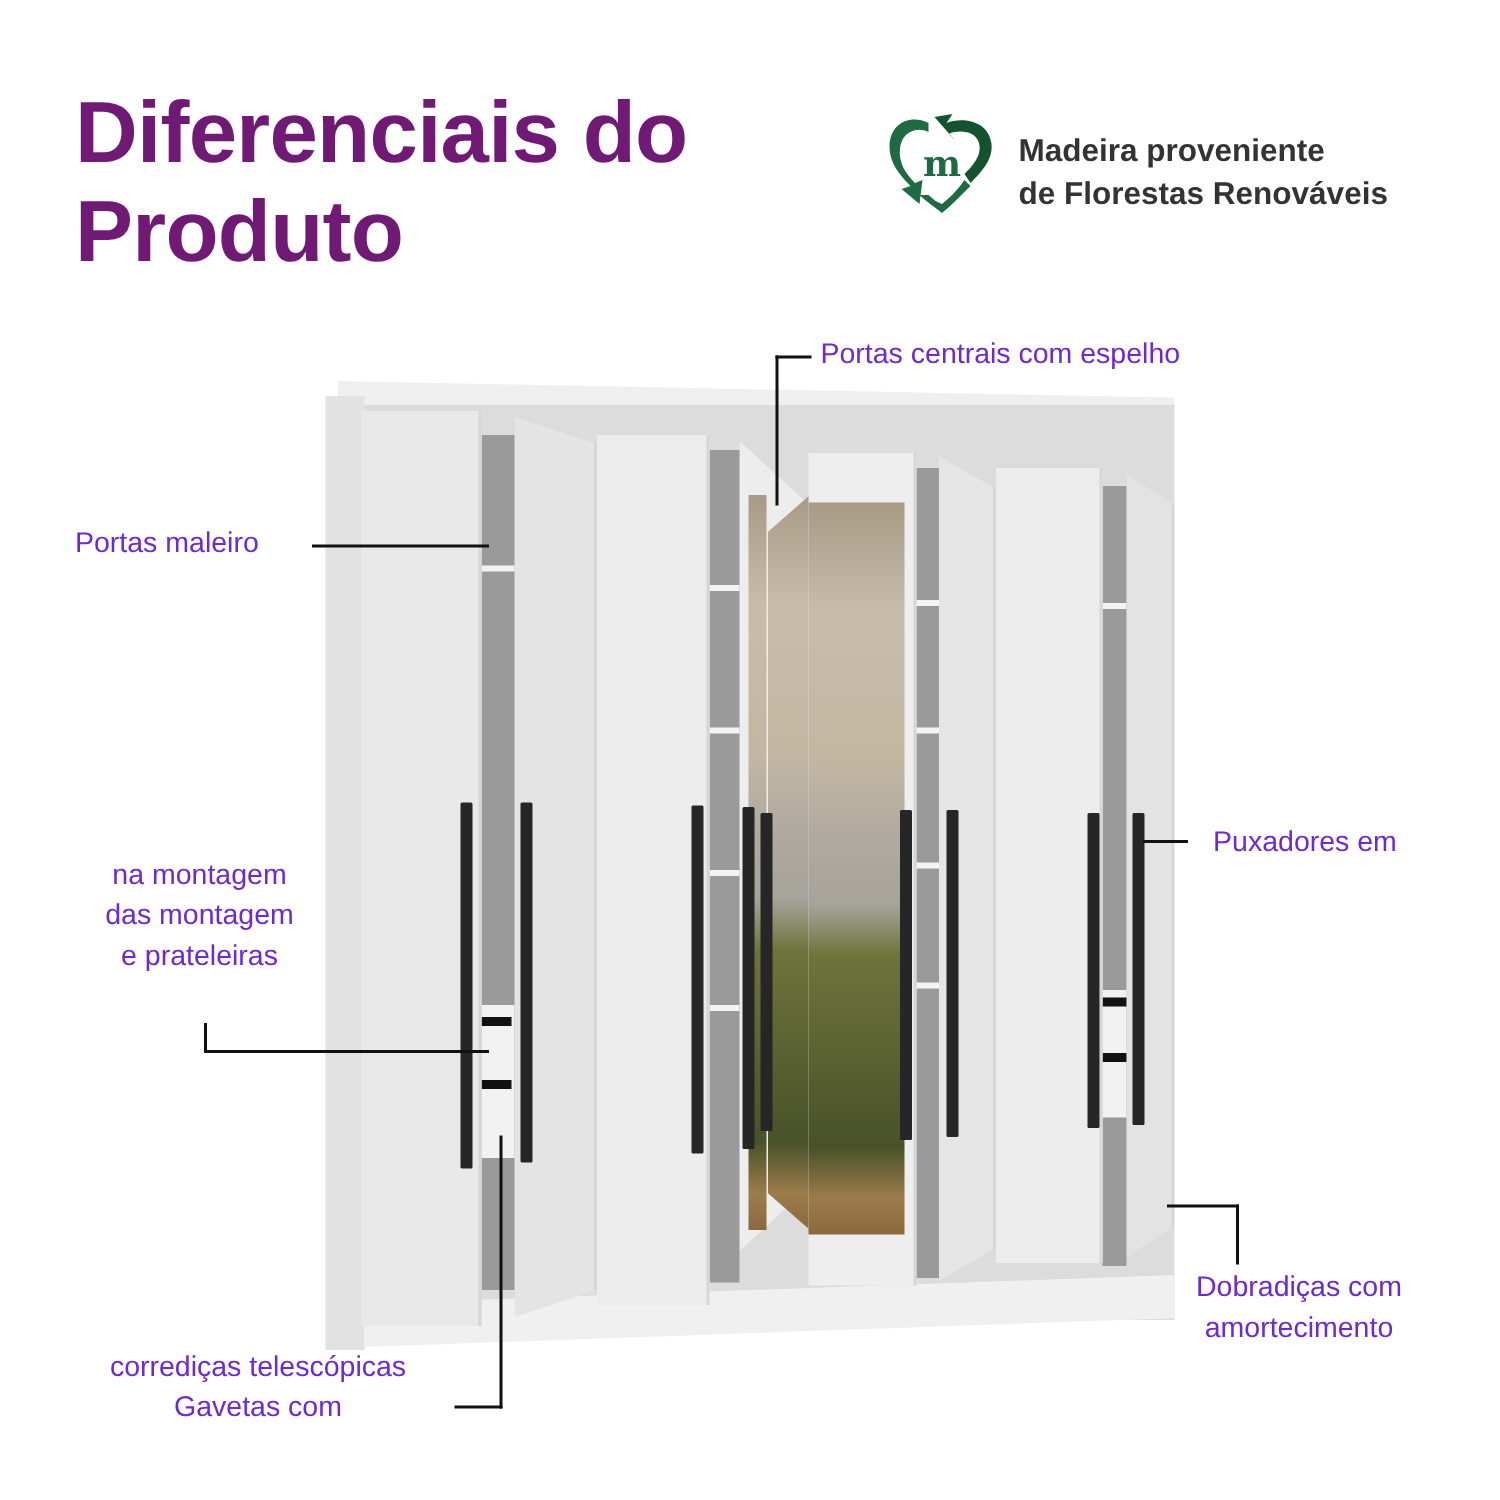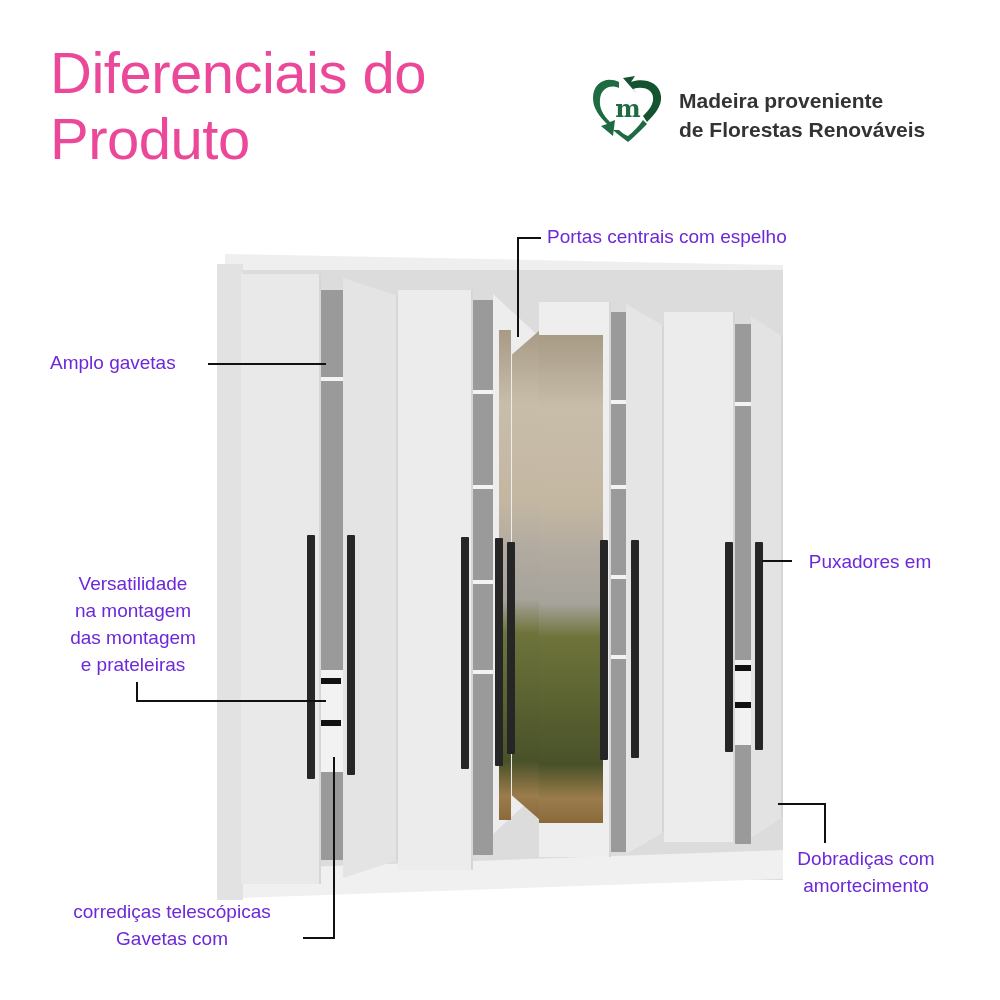--- a/index.html
+++ b/index.html
@@ -1,18 +1,18 @@
 <!DOCTYPE html>
 <html><head>
   <meta charset="utf-8">
   <style>
     html, body { margin: 0; padding: 0; background: #ffffff; }
     body { width: 1000px; height: 1000px; position: relative; overflow: hidden; font-family: "Liberation Sans", sans-serif; color: #333333; }
     .abs { position: absolute; }
-    .title { left: 50px; top: 40px; font-size: 58px; font-weight: normal; line-height: 66px; color: #ec4899; letter-spacing: -0.5px; }
+    .title { left: 50px; top: 56px; font-size: 58px; font-weight: bold; line-height: 66px; color: #701a75; letter-spacing: -0.5px; }
     .title span { display: block; }
     .eco-text { left: 679px; top: 86px; font-size: 21px; font-weight: bold; line-height: 29px; color: #333333; }
     .eco-text span { display: block; }
     .logo { left: 589px; top: 74px; width: 78px; height: 72px; }
     .label { font-size: 19px; line-height: 27px; color: #6d28d9; text-align: center; white-space: nowrap; }
     .line { background: #111111; }
     
     .wardrobe { left: 215px; top: 250px; width: 570px; height: 650px; }
     .panel { position: absolute; background: #e8e8e8; }
     .door { position: absolute; background: #ebebeb; box-shadow: inset -2px 0 0 #d6d6d6; }
@@ -95,26 +95,25 @@
   <div class="handle" style="left:540px; top:292px; height:208px;"></div>
 </div>
 
 <div class="abs line" style="left:517px; top:237px; width:2px; height:100px;"></div>
 <div class="abs line" style="left:517px; top:237px; width:24px; height:2px;"></div>
 <div class="abs label" style="left:547px; top:223px;">
   <span>Portas centrais com espelho</span>
 </div>
 
 <div class="abs label" style="left:50px; top:349px;">
-  <span>Amplo gavetas</span>
+  <span>Portas maleiro</span>
 </div>
 <div class="abs line" style="left:208px; top:363px; width:118px; height:2px;"></div>
 
 <div class="abs label" style="left:58px; top:570px; width:150px;">
-  <div>Versatilidade</div>
   <div>na montagem</div>
   <div>das montagem</div>
   <div>e prateleiras</div>
 </div>
 <div class="abs line" style="left:136px; top:682px; width:2px; height:20px;"></div>
 <div class="abs line" style="left:136px; top:700px; width:190px; height:2px;"></div>
 
 <div class="abs line" style="left:762px; top:560px; width:30px; height:2px;"></div>
 <div class="abs label" style="left:795px; top:548px; width:150px;">
   <div>Puxadores em</div>

